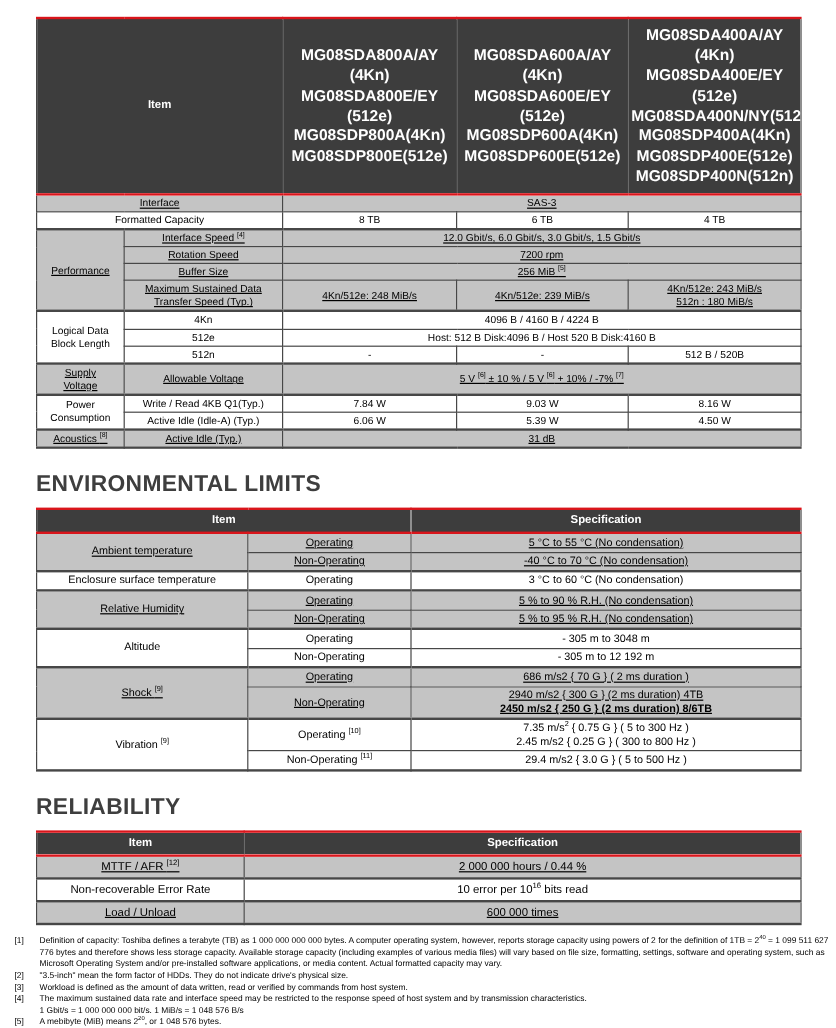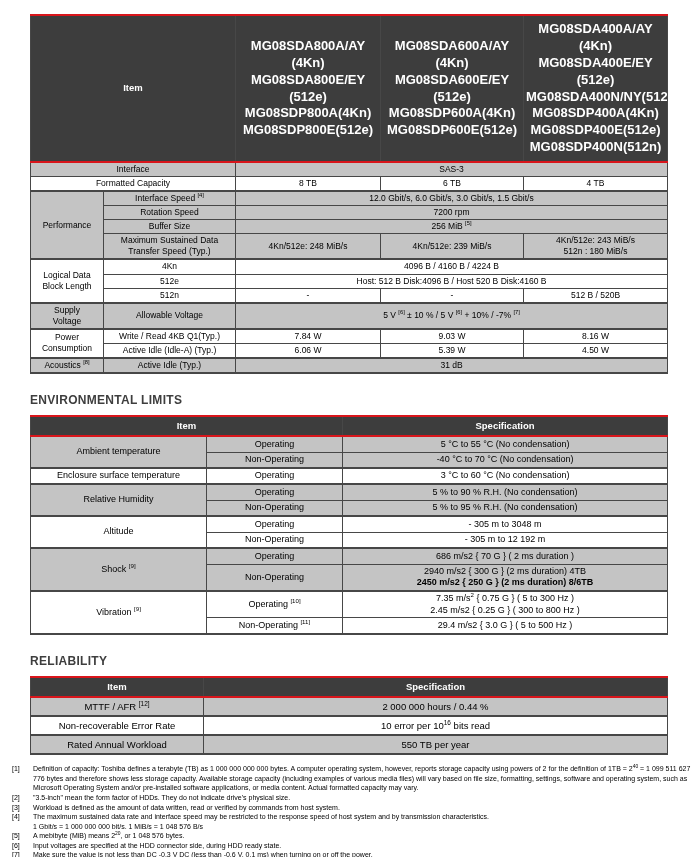--- a/index.html
+++ b/index.html
@@ -25,34 +25,34 @@
     border:1px solid var(--line);
     text-align:center;vertical-align:middle;
     padding:1px 3px;overflow:hidden;
   }
   table.t thead th{
     background:var(--dark);color:#fff;font-weight:bold;
     border-bottom:2px solid var(--red);
   }
   tr.gt td{border-top-width:2px;}
   td.l{text-align:left;padding-left:4px;}
-  td.g{background:var(--gray);}
+  td.g{background:var(--gray);text-decoration:underline;}
   .pl{white-space:pre-line;}
   .b{font-weight:bold;text-align:center;}
   sup.s{font-size:0.68em;vertical-align:super;line-height:0;}
 
   
   .t1{font-size:8.5px;line-height:1.3;}
   .t1 thead th{font-size:13px;padding:5px 2px;}
   .t1 thead th.item-h{font-size:9.5px;}
   .t1 td{height:14px;}
 
   
   h2.sec{
-    font-size:12px;font-weight:bold;color:#3e3e3e;
+    font-size:19px;font-weight:bold;color:#3e3e3e;
     letter-spacing:0.3px;margin:19px 0 8px 0;
   }
 
   
   .t2{font-size:9px;line-height:1.3;}
   .t2 thead th{font-size:9.5px;padding:3px 2px;}
   .t2 td{height:16px;}
   .t3{font-size:9.5px;line-height:1.3;}
   .t3 thead th{font-size:9.5px;padding:3px 2px;}
   .t3 td{height:19px;padding:2px 3px;}
@@ -264,22 +264,22 @@
   <tbody>
     <tr>
       <td class="l g"><span>MTTF / AFR </span><sup class="s">[12]</sup></td>
       <td class="g">2 000 000 hours / 0.44 %</td>
     </tr>
     <tr>
       <td class="l">Non-recoverable Error Rate</td>
       <td><span>10 error per 10</span><sup class="s">16</sup><span> bits read</span></td>
     </tr>
     <tr>
-      <td class="l g">Rated Annual Workload</td>
-      <td class="g">550 TB per year</td>
+      <td class="l g">Load / Unload</td>
+      <td class="g">600 000 times</td>
     </tr>
   </tbody>
 </table>
 
 <div class="footnotes">
   <div class="fn">
     <span class="fn-m">[1]</span>
     <span class="fn-t"><span>Definition of capacity: Toshiba defines a terabyte (TB) as 1 000 000 000 000 bytes.  A computer operating system, however, reports storage capacity using powers of 2 for the definition of 1TB = 2</span><sup class="s">40</sup><span> = 1 099 511 627 776 bytes and therefore shows less storage capacity.  Available storage capacity (including examples of various media files) will vary based on file size, formatting, settings, software and operating system, such as Microsoft Operating System and/or pre-installed software applications, or media content.  Actual formatted capacity may vary.</span></span>
   </div>
   <div class="fn">

